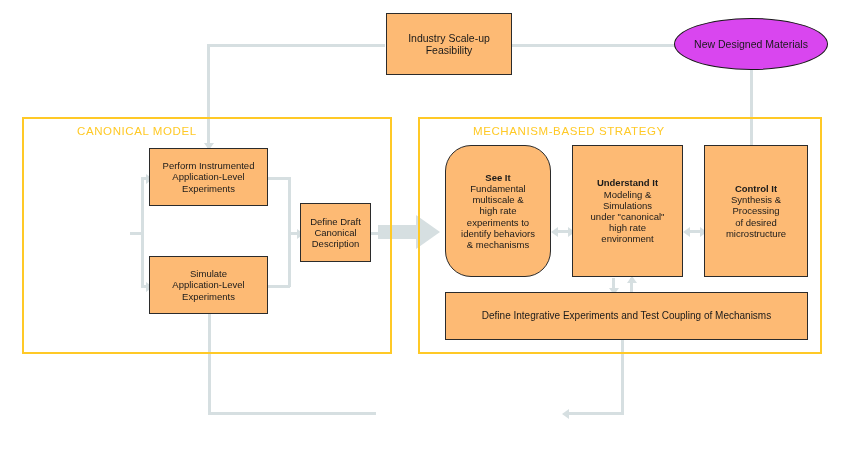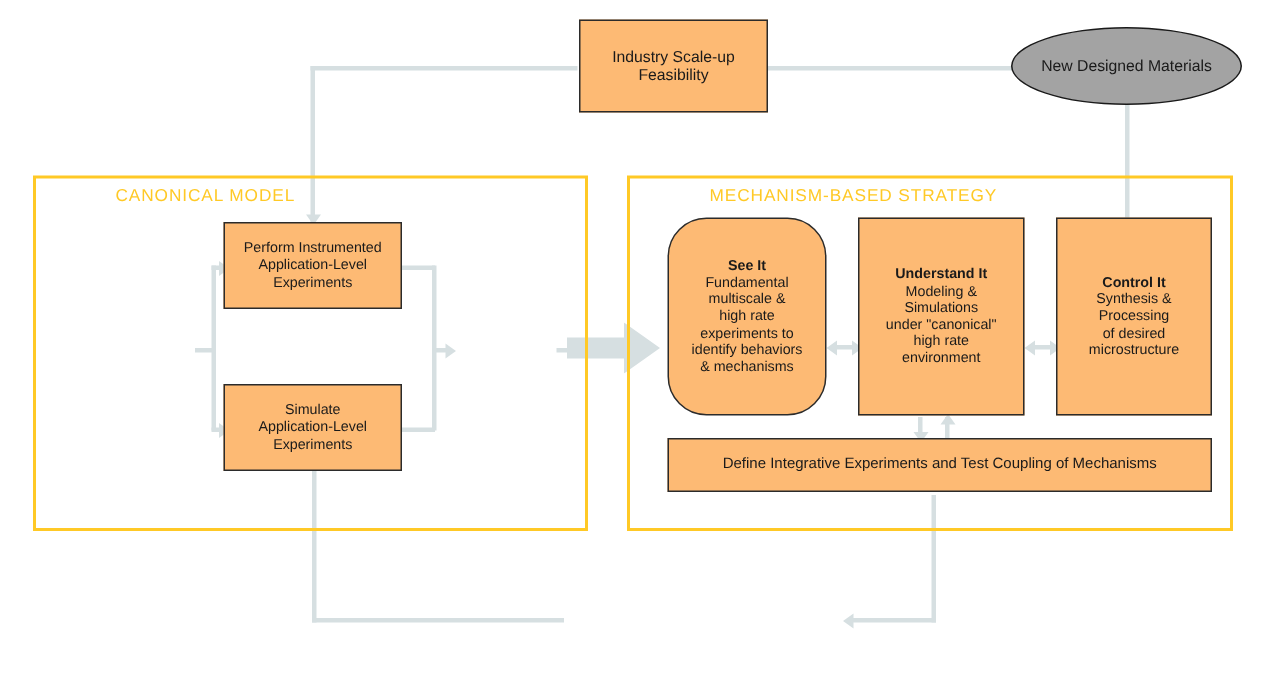--- a/index.html
+++ b/index.html
@@ -84,21 +84,21 @@
     line-height: 1.18;
   }
   .box .inner { padding: 2px 4px; width: 100%; }
   .box .hdr { font-weight: bold; display: block; }
 
   
   .ellipse {
     position: absolute;
     border: 1.6px solid #1a1a1a;
     border-radius: 50%;
-    background: #a3a3a3;
+    background: #d946ef;
     box-sizing: border-box;
     display: flex;
     align-items: center;
     justify-content: center;
     text-align: right;
     color: #1a1a1a;
     line-height: 1.2;
     font-family: "Liberation Sans", sans-serif;
   }
 
@@ -190,20 +190,27 @@
   </div>
 
   <div class="box" style="left:149px; top:256px; width:119px; height:58px; font-size:9.5px;text-align:center;">
     <div class="inner">
       <span>Simulate</span><br>
       <span>Application-Level</span><br>
       <span>Experiments</span>
     </div>
   </div>
 
+  <div class="box" style="left:300px; top:203px; width:71px; height:59px; font-size:9.5px;">
+    <div class="inner">
+      <span>Define Draft</span><br>
+      <span>Canonical</span><br>
+      <span>Description</span>
+    </div>
+  </div>
 
   <div class="box" style="left:445px; top:145px; width:106px; height:132px; font-size:9.5px;border-radius:26px;">
     <div class="inner">
       <span class="hdr">See It</span>
       <span>Fundamental</span><br>
       <span>multiscale &amp;</span><br>
       <span>high rate</span><br>
       <span>experiments to</span><br>
       <span>identify behaviors</span><br>
       <span>&amp; mechanisms</span>
@@ -224,20 +231,20 @@
   <div class="box" style="left:704px; top:145px; width:104px; height:132px; font-size:9.5px;">
     <div class="inner">
       <span class="hdr">Control It</span>
       <span>Synthesis &amp;</span><br>
       <span>Processing</span><br>
       <span>of desired</span><br>
       <span>microstructure</span>
     </div>
   </div>
 
-  <div class="box" style="left:445px; top:292px; width:363px; height:36px; font-size:10px;">
+  <div class="box" style="left:445px; top:292px; width:363px; height:48px; font-size:10px;">
     <div class="inner">
       <span>Define Integrative Experiments and Test Coupling of Mechanisms</span>
     </div>
   </div>
 
 
 </div>
 
 </body></html>

